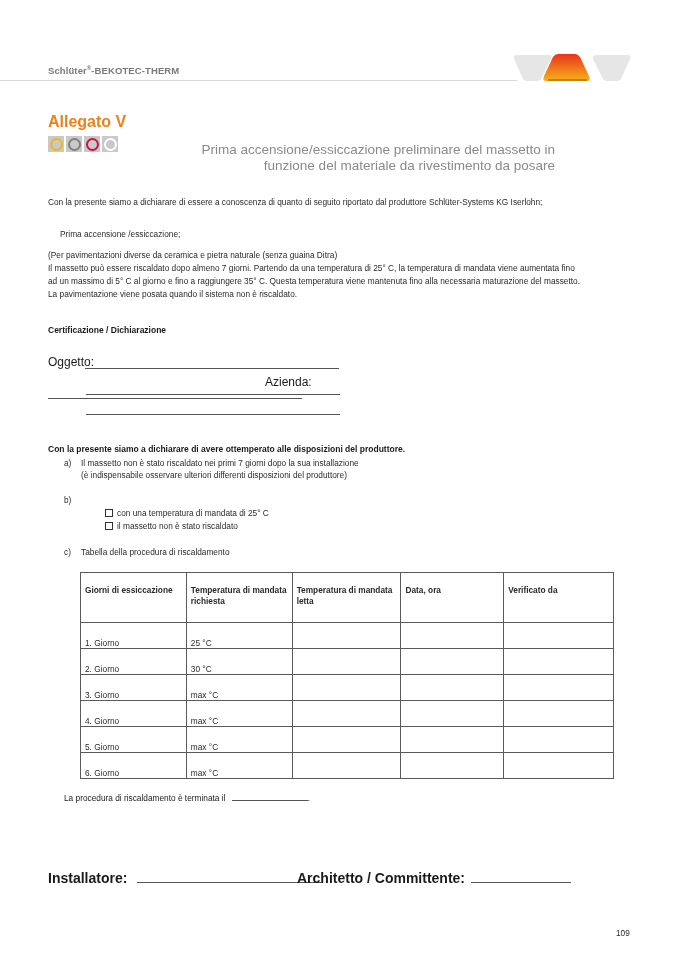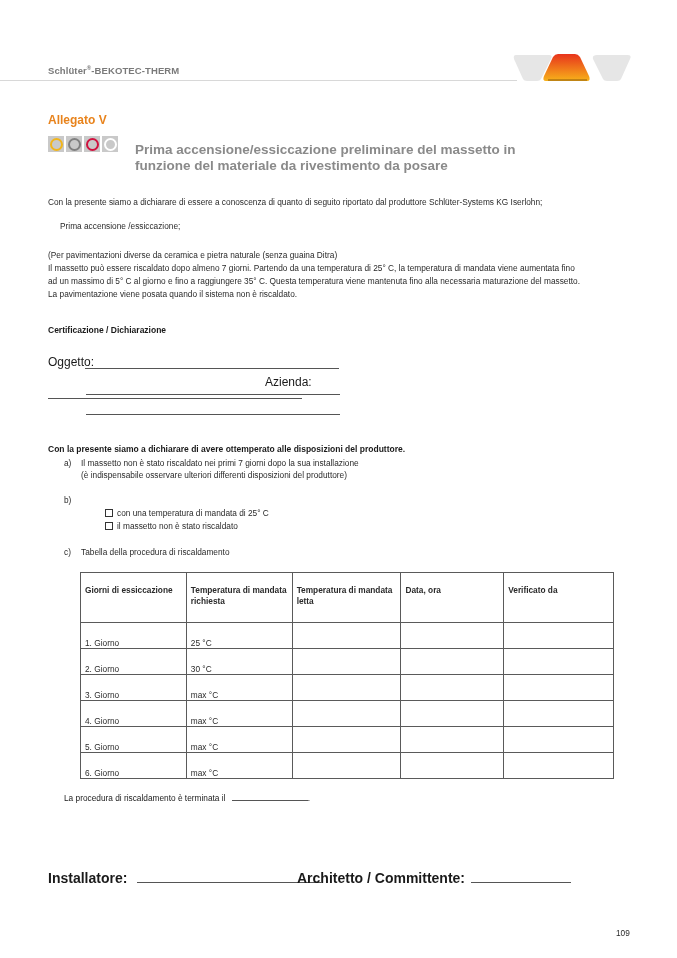--- a/index.html
+++ b/index.html
@@ -3,28 +3,28 @@
 <meta charset="utf-8">
 <style>
   html, body { margin: 0; padding: 0; background: #ffffff; }
   body { width: 677px; height: 958px; position: relative; overflow: hidden;
          font-family: "Liberation Sans", sans-serif; color: #1a1a1a; }
   .abs { position: absolute; }
   .header-title { left: 48px; top: 65px; font-size: 9.5px; font-weight: bold; color: #7a7a7a; letter-spacing: 0.1px; }
   .header-title sup { font-size: 6px; }
   .header-rule { left: 0; top: 80px; width: 517px; height: 1px; background: #d8d8d8; }
   .logo { left: 513px; top: 52px; width: 118px; height: 30px; }
-  .allegato { left: 48px; top: 113px; font-size: 12px; font-weight: bold; color: #e8831c; }
+  .allegato { left: 48px; top: 113px; font-size: 16px; font-weight: bold; color: #e8831c; }
   .badges { left: 48px; top: 136px; display: flex; gap: 2px; }
   .badge { width: 16px; height: 16px; background: #c9c9c9; display: flex; align-items: center; justify-content: center; }
   .badge .ring { width: 9px; height: 9px; border-radius: 50%; border: 2.5px solid; box-sizing: content-box; }
-  .subtitle { left: 135px; top: 142px; width: 420px; font-size: 13.5px; font-weight: bold; color: #8a8a8a; line-height: 16px; }
+  .subtitle { left: 135px; top: 142px; width: 420px; font-size: 13.5px; font-weight: normal; color: #8a8a8a; line-height: 16px; text-align: right; }
   .body-text { font-size: 8.3px; line-height: 13px; color: #2a2a2a; }
   .p1 { left: 48px; top: 196px; }
-  .p2 { left: 48px; top: 220px; padding-left: 12px; }
+  .p2 { left: 48px; top: 228px; padding-left: 12px; }
   .p3 { left: 48px; top: 249px; width: 590px; }
   .cert-title { left: 48px; top: 325px; font-size: 8.5px; font-weight: bold; }
   .field-row { left: 48px; font-size: 12px; display: flex; align-items: flex-end; margin-top: 9px; }
   .field-label { width: 37px; }
   .field-line { width: 254px; border-bottom: 1px solid #555; height: 9px; margin-left: 0; }
   .extra-line { left: 86px; width: 254px; border-bottom: 1px solid #555; height: 1px; }
   .decl-title { left: 48px; top: 444px; font-size: 8.5px; font-weight: bold; }
   .item { font-size: 8.3px; line-height: 12px; color: #2a2a2a; }
   .item .mark { position: absolute; left: 0; }
   .item .txt { position: absolute; left: 17px; white-space: nowrap; }

